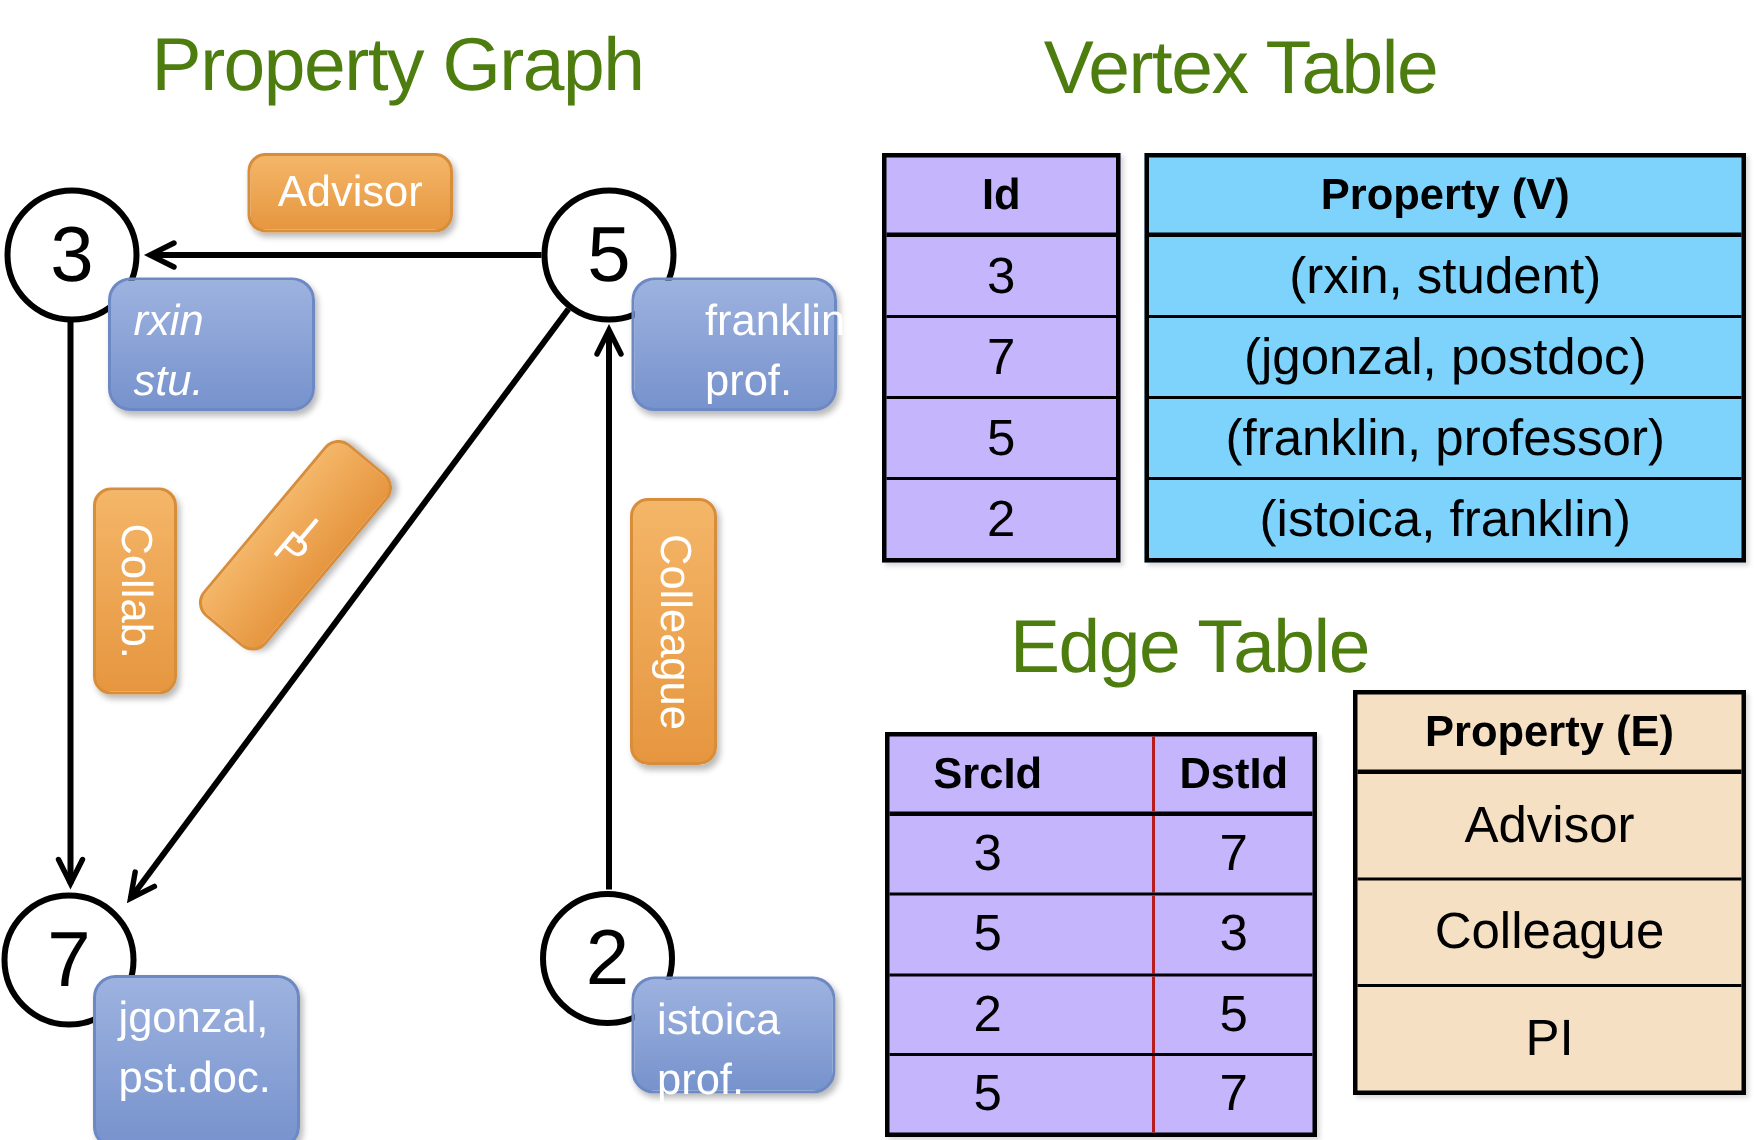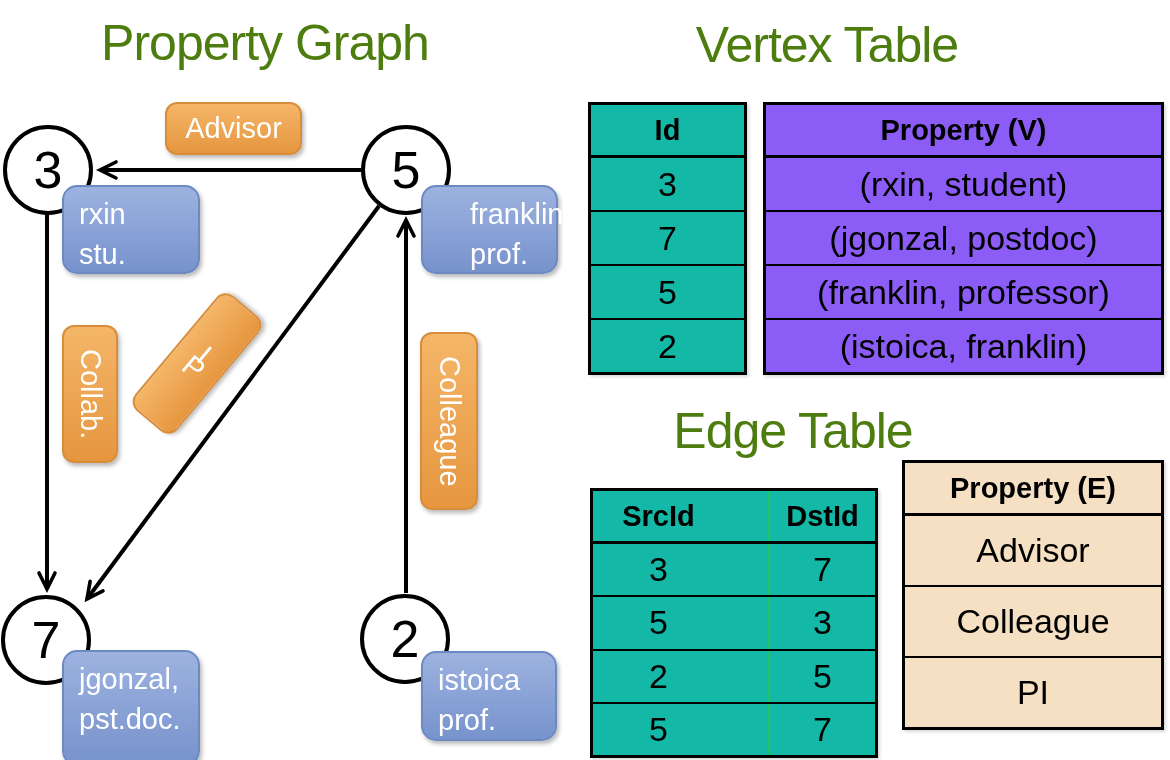--- a/index.html
+++ b/index.html
@@ -33,32 +33,32 @@
   
   .card{
     position:absolute;z-index:4;box-sizing:border-box;
     background:linear-gradient(#9DB2DF,#7793CD);
     border:2px solid #6D89C4;border-radius:15px;
     box-shadow:2px 3px 4px rgba(0,0,0,0.28);
     color:#fff;font-size:29px;line-height:1.38;padding:7px 6px 0 15px;
   }
   
   .subtable{
-    position:absolute;box-sizing:border-box;border:3px solid #000;background:#14b8a6;
+    position:absolute;box-sizing:border-box;border:3px solid #000;background:#c4b5fd;
     display:flex;flex-direction:column;box-shadow:2px 2px 3px rgba(0,0,0,0.15);
   }
   .subtable > div{display:flex;align-items:center;justify-content:center;box-sizing:border-box;}
   .thead{height:53px;border-bottom:3px solid #000;font-weight:bold;font-size:29px;flex:none;}
   .trow{flex:1;font-size:34px;}
   .trow ~ .trow{border-top:2px solid #000;}
-  .bg-blue{background:#8b5cf6;}
+  .bg-blue{background:#7dd3fc;}
   .bg-tan{background:#F6E0C3;}
   .twocol{justify-content:flex-start !important;}
   .cellL{width:131px;height:100%;display:flex;align-items:center;justify-content:center;box-sizing:border-box;}
-  .cellR{flex:1;height:100%;display:flex;align-items:center;justify-content:center;border-left:2px solid #22c55e;box-sizing:border-box;margin-left:44px;}
+  .cellR{flex:1;height:100%;display:flex;align-items:center;justify-content:center;border-left:2px solid #b91c1c;box-sizing:border-box;margin-left:44px;}
   svg#edges{position:absolute;left:0;top:0;z-index:1;}
 </style>
 </head>
 <body>
 
 <div id="stage">
 
   <div class="big-title" style="left:40px;top:14px;width:450px;">Property Graph</div>
   <div class="big-title" style="left:587px;top:16px;width:480px;">Vertex Table</div>
   <div class="big-title" style="left:553px;top:402px;width:480px;">Edge Table</div>
@@ -95,33 +95,33 @@
     <span class="vtext">Collab.</span>
   </div>
   <div class="olabel" id="pi-label" style="left:122px;top:336px;width:150px;height:55px;">
     <span class="rletter">P</span>
     <span class="rletter">I</span>
   </div>
   <div class="olabel" style="left:420px;top:332px;width:58px;height:178px;">
     <span class="vtext">Colleague</span>
   </div>
 
-  <div class="card" style="left:62px;top:185px;width:138px;height:89px;">
+  <div class="card" style="left:72px;top:185px;width:138px;height:89px;font-style:italic;">
     <div>rxin</div>
     <div>stu.</div>
   </div>
   <div class="card" style="left:421px;top:185px;width:137px;height:89px;padding-left:47px;">
     <div>franklin,</div>
     <div>prof.</div>
   </div>
   <div class="card" style="left:62px;top:650px;width:138px;height:116px;">
     <div>jgonzal,</div>
     <div>pst.doc.</div>
   </div>
-  <div class="card" style="left:421px;top:651px;width:136px;height:90px;">
+  <div class="card" style="left:421px;top:651px;width:136px;height:78px;">
     <div>istoica</div>
     <div>prof.</div>
   </div>
 
   <div class="subtable" style="left:588px;top:102px;width:159px;height:273px;">
     <div class="thead">Id</div>
     <div class="trow">3</div>
     <div class="trow">7</div>
     <div class="trow">5</div>
     <div class="trow">2</div>

